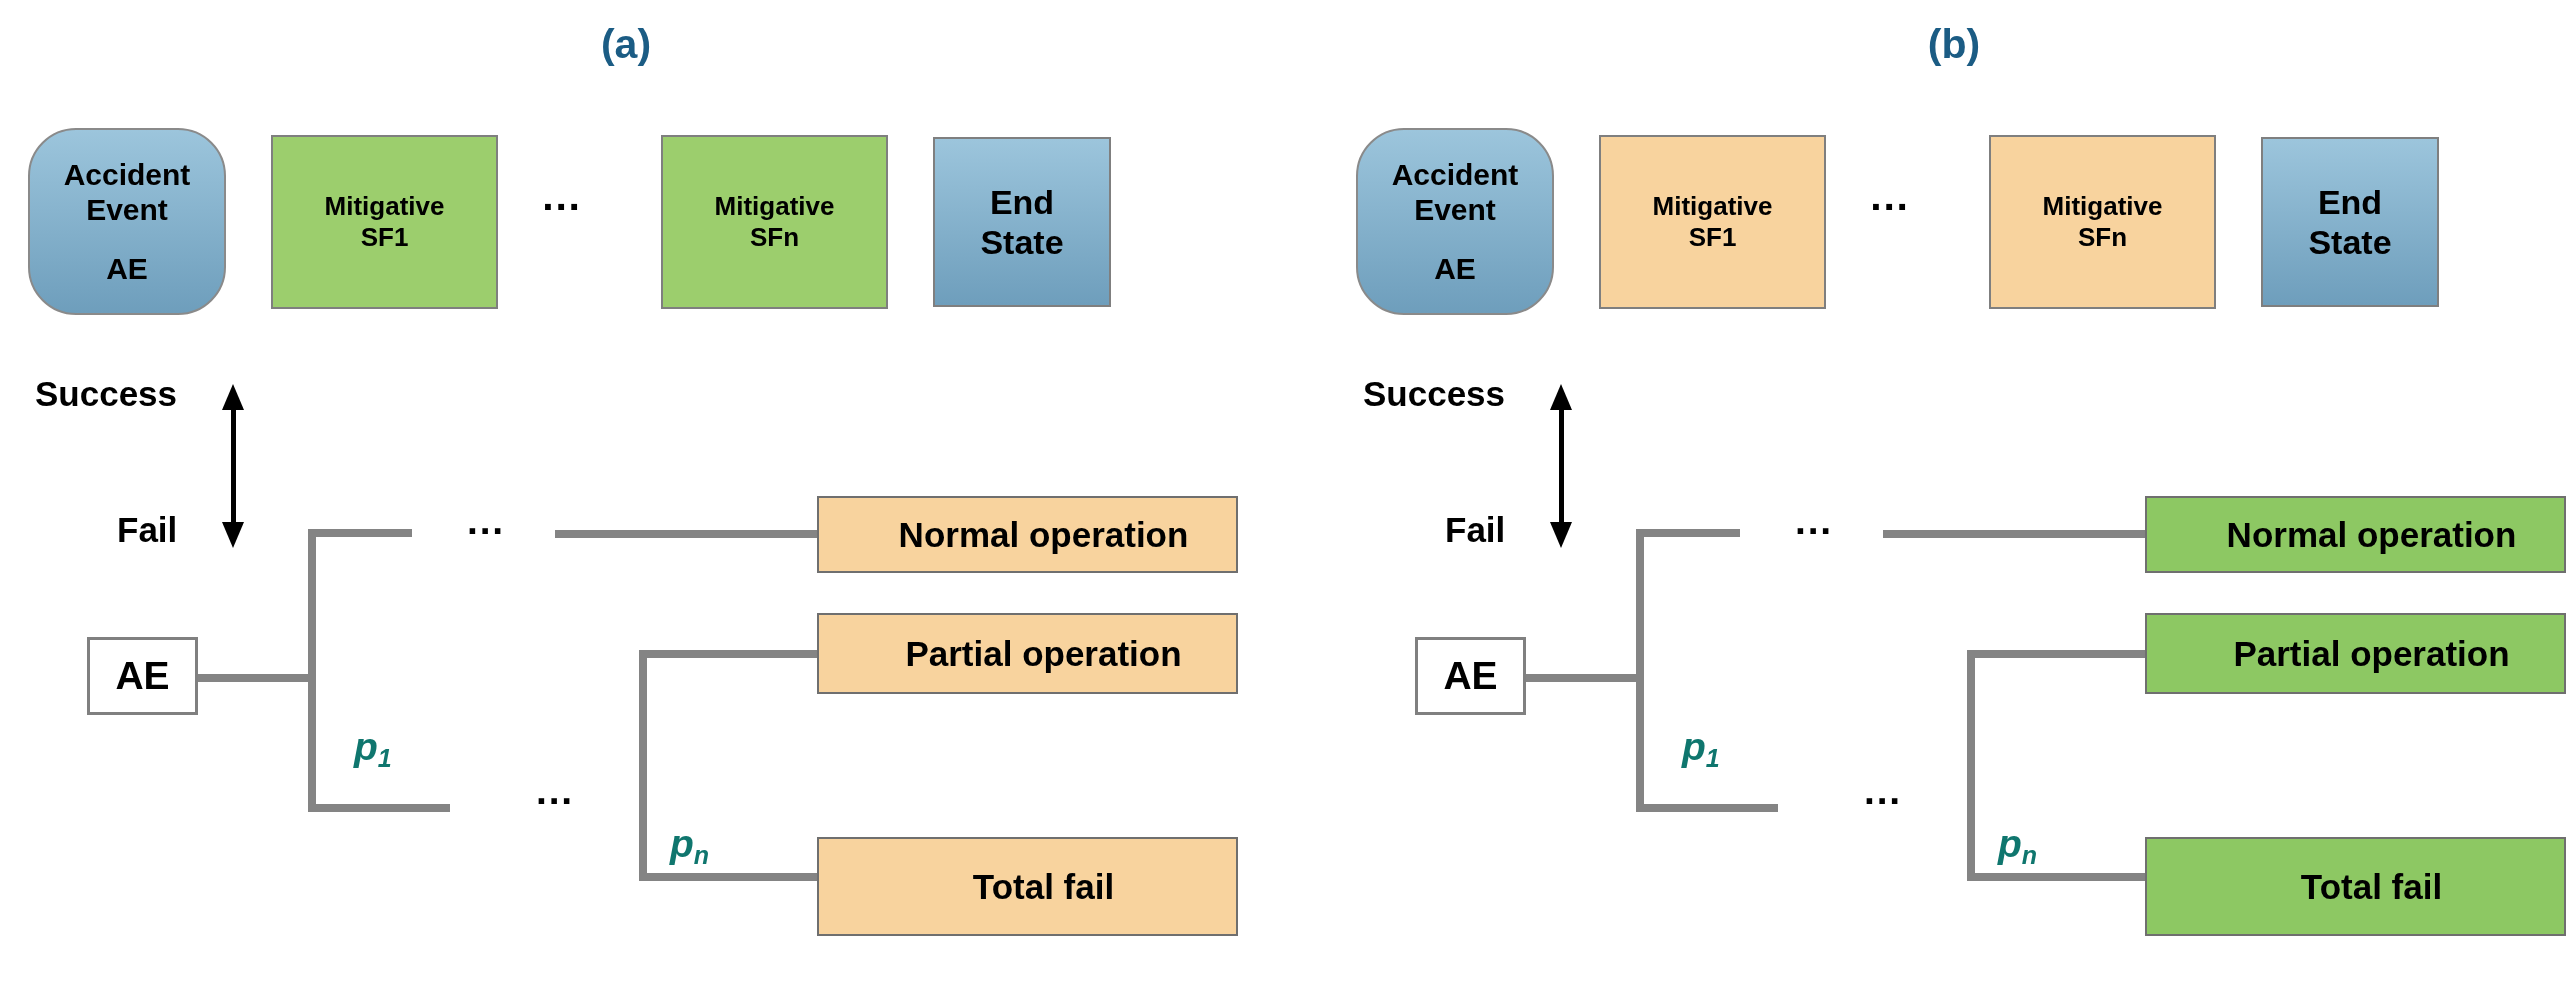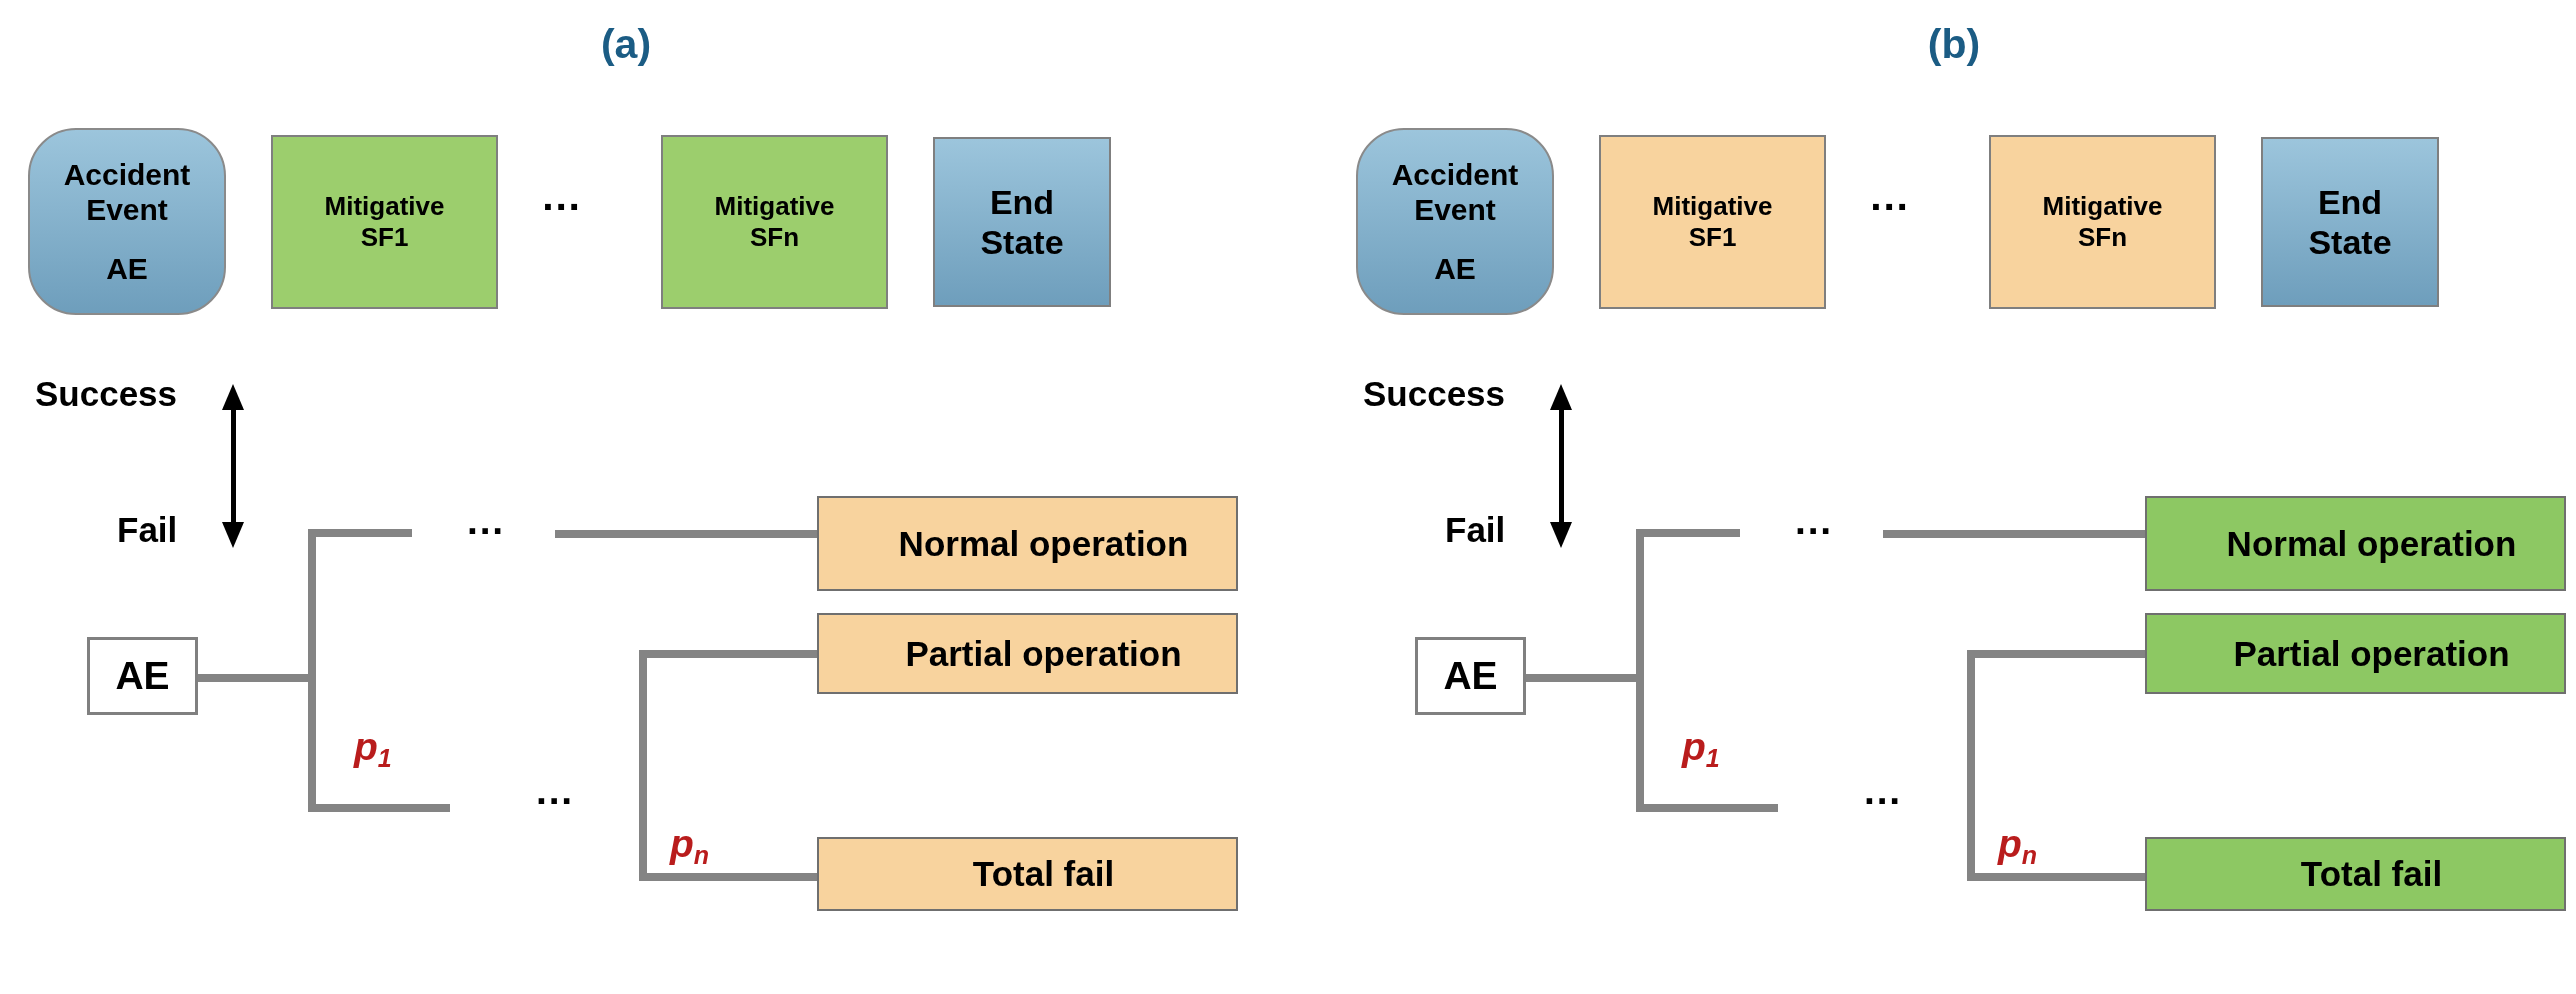--- a/index.html
+++ b/index.html
@@ -61,39 +61,39 @@
   .ln-ae  {left:198px;top:674px;width:116px;height:8px;}
   .ln-v1  {left:308px;top:529px;width:8px;height:283px;}
   .ln-t1  {left:308px;top:529px;width:104px;height:8px;}
   .ln-t2  {left:555px;top:530px;width:262px;height:8px;}
   .ln-b1  {left:308px;top:804px;width:142px;height:8px;}
   .ln-v2  {left:639px;top:650px;width:8px;height:231px;}
   .ln-p   {left:639px;top:650px;width:178px;height:8px;}
   .ln-tf  {left:639px;top:873px;width:178px;height:8px;}
 
   
-  .plbl{position:absolute;font-size:39px;font-weight:700;font-style:italic;color:#b91c1c;}
+  .plbl{position:absolute;font-size:39px;font-weight:700;font-style:italic;color:#0f766e;}
   .plbl .sub{font-size:25px;vertical-align:-7px;}
   .plbl-p1{left:354px;top:725px;}
   .plbl-pn{left:670px;top:822px;}
 
   
   .tdots{position:absolute;font-size:39px;font-weight:700;color:#000;letter-spacing:1.8px;}
   .tdots-top{left:467px;top:499px;}
   .tdots-bottom{left:536px;top:769px;}
 
   
   .out{
     position:absolute;left:817px;width:421px;box-sizing:border-box;border:2.6px solid #6f6f6f;
     display:flex;align-items:center;justify-content:center;
     font-size:35px;font-weight:700;color:#000;padding-left:32px;
   }
-  .out-1{top:496px;height:95px;}
+  .out-1{top:496px;height:77px;}
   .out-2{top:613px;height:81px;}
-  .out-3{top:837px;height:74px;}
+  .out-3{top:837px;height:99px;}
 </style>
 </head>
 <body>
 
 <div id="stage">
 
   <section class="panel" id="panel-a">
     <h2 class="ptitle" style="color: rgb(27, 92, 132);">(a)</h2>
 
     <div class="box acc" style="background: linear-gradient(rgb(156, 197, 220), rgb(110, 158, 188));">

